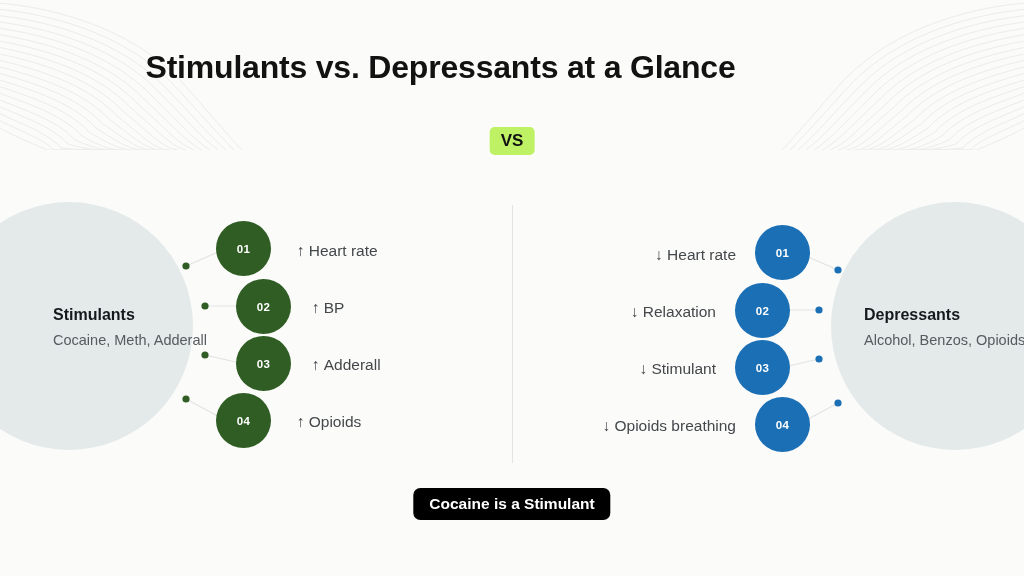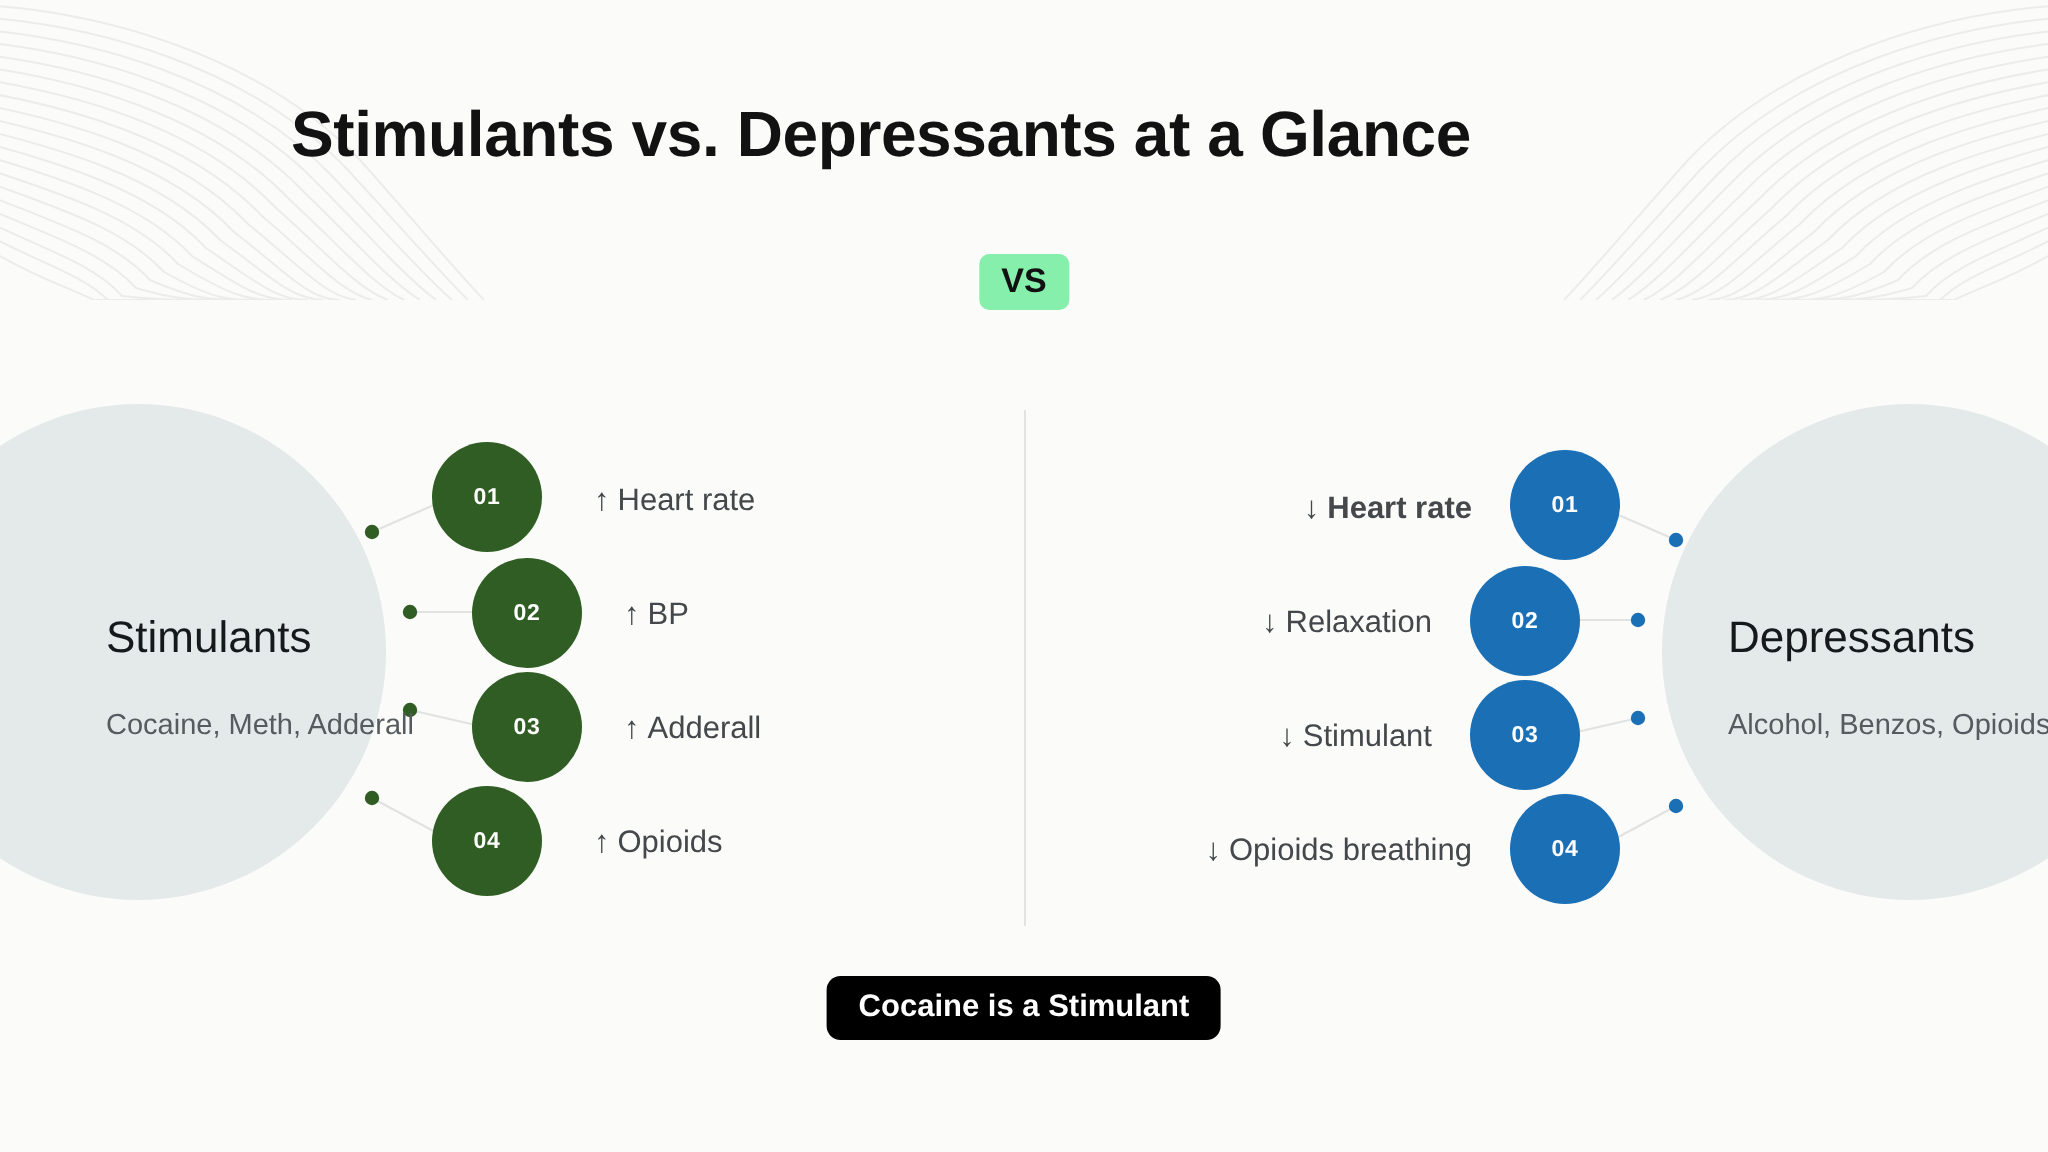--- a/index.html
+++ b/index.html
@@ -38,21 +38,21 @@
     color: #121212;
     letter-spacing: -0.2px;
   }
 
   
   .vs-badge {
     position: absolute;
     top: 127px;
     left: 50%;
     transform: translateX(-50%);
-    background: #86efac;
+    background: #bef264;
     border-radius: 5px;
     padding: 4px 11px;
     font-size: 17px;
     font-weight: bold;
     color: #111111;
     line-height: 1.2;
   }
 
   
   .divider {
@@ -78,25 +78,25 @@
 
   
   .side-label {
     position: absolute;
     top: 305px;
     width: 200px;
   }
   .side-label.left  { left: 53px;  text-align: left; }
   .side-label.right { left: 864px; text-align: left; }
   .side-label .heading {
-    font-size: 22px;
-    font-weight: normal;
+    font-size: 16px;
+    font-weight: bold;
     color: #15191c;
     line-height: 1.3;
-    margin-bottom: 20px;
+    margin-bottom: 5px;
   }
   .side-label .sub {
     font-size: 14.5px;
     color: #555b5e;
     line-height: 1.33;
   }
 
   
   .connectors {
     position: absolute;
@@ -261,21 +261,21 @@
 </div>
 <div class="item-label left-side" style="left:297px; top:414px;">
   <span class="arrow">↑</span><span>Opioids</span>
 </div>
 
 <div class="num-circle blue" style="left:755px; top:225px;">01</div>
 <div class="num-circle blue" style="left:735px; top:283px;">02</div>
 <div class="num-circle blue" style="left:735px; top:340px;">03</div>
 <div class="num-circle blue" style="left:755px; top:397px;">04</div>
 
-<div class="item-label right-side" style="right:288px; top:247px;font-weight:bold;">
+<div class="item-label right-side" style="right:288px; top:247px;">
   <span class="arrow">↓</span><span>Heart rate</span>
 </div>
 <div class="item-label right-side" style="right:308px; top:304px;">
   <span class="arrow">↓</span><span>Relaxation</span>
 </div>
 <div class="item-label right-side" style="right:308px; top:361px;">
   <span class="arrow">↓</span><span>Stimulant</span>
 </div>
 <div class="item-label right-side" style="right:288px; top:418px;">
   <span class="arrow">↓</span><span>Opioids breathing</span>

